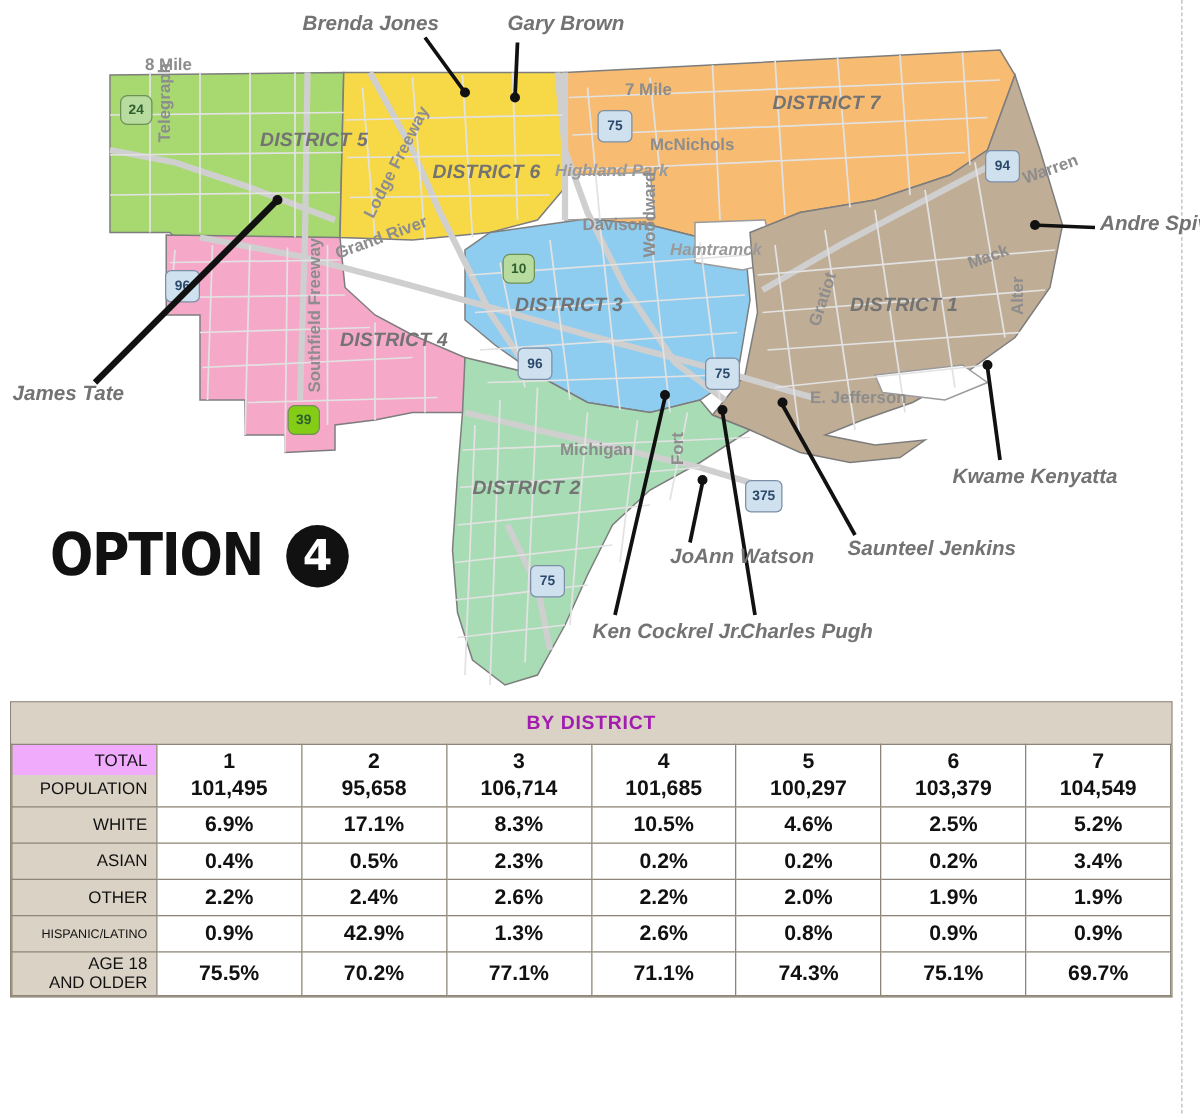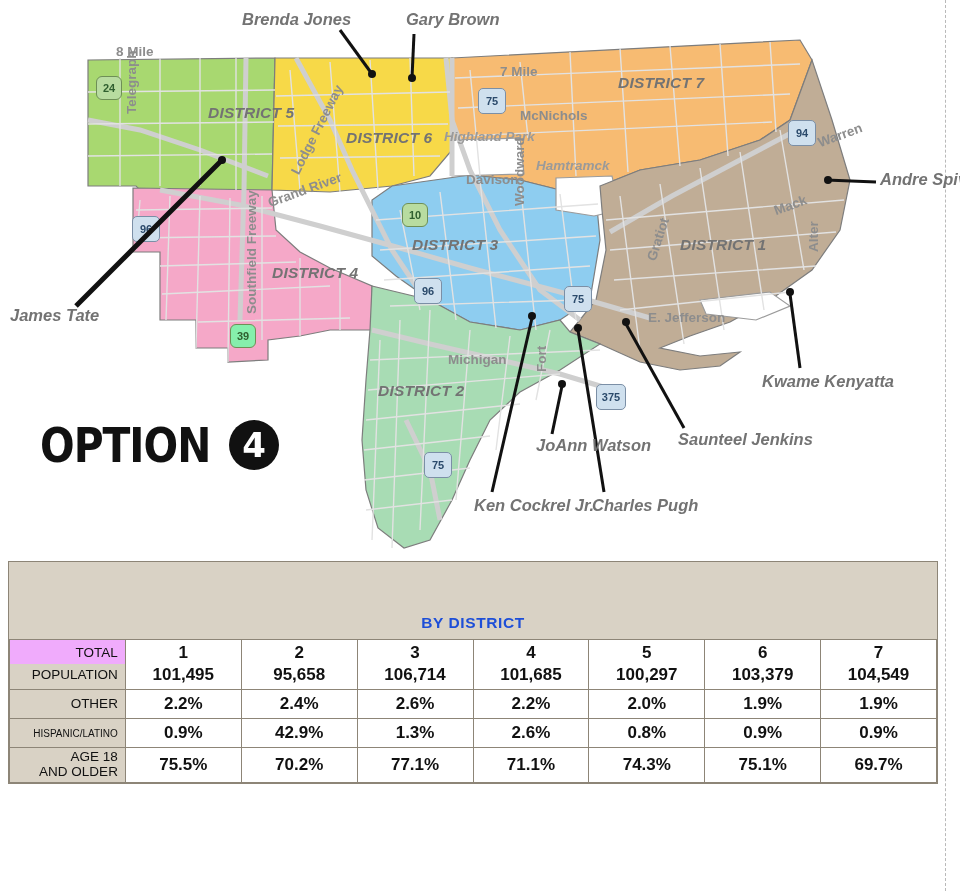--- a/index.html
+++ b/index.html
@@ -79,23 +79,22 @@
     border-collapse:collapse;
     width:100%;
     table-layout:fixed;
   }
   caption{
     caption-side:top;
     font-weight:bold;
     font-size:15.5px;
     letter-spacing:.6px;
     padding:8px 0 7px 0;
-    color:#1d4ed8;
+    color:#a21caf;
     background:#d9d2c5;
-    margin-top:44px;
   }
   th,td{
     border:1px solid #8d8577;
     text-align:center;
     color:#111;
   }
   .rowhead{
     background:#d9d2c5;
     font-size:13.5px;
     text-align:right;
@@ -203,35 +202,35 @@
         <path d="M380,340 L372,540 M400,320 L392,548 M430,310 L420,530 M470,330 L456,500 M510,336 L496,450 M550,330 L536,400"></path>
         <path d="M370,360 L600,350 M368,390 L560,374 M366,420 L520,404 M364,450 L490,436 M364,480 L470,468 M366,510 L452,500"></path>
         <path d="M140,200 L136,250 M170,196 L166,320 M200,196 L196,348 M230,198 L228,362 M262,196 L262,340 M300,258 L300,336 M340,274 L340,330"></path>
         <path d="M136,210 L272,208 M134,238 L276,236 M160,266 L296,262 M162,294 L330,286 M198,322 L350,318"></path>
       </g>
     </g>
   </svg>
 
   <div class="shield" style="left:96px;top:76px;width:24px;height:22px;border-radius:6px;background:#b8dca0;border:1.5px solid #6e8f56;">24</div>
   <div class="shield" style="left:132px;top:216px;width:26px;height:24px;border-radius:5px;background:#cfe0ee;border:1.5px solid #7b8fa6;color:#2b4a6b;">96</div>
-  <div class="shield" style="left:230px;top:324px;width:24px;height:22px;border-radius:6px;background:#86efac;border:1.5px solid #6e8f56;">39</div>
+  <div class="shield" style="left:230px;top:324px;width:24px;height:22px;border-radius:6px;background:#84cc16;border:1.5px solid #6e8f56;">39</div>
   <div class="shield" style="left:402px;top:156px;width:24px;height:22px;border-radius:6px;background:#b8dca0;border:1.5px solid #6e8f56;margin-top:47px;">10</div>
   <div class="shield" style="left:478px;top:88px;width:26px;height:24px;border-radius:5px;background:#cfe0ee;border:1.5px solid #7b8fa6;color:#2b4a6b;">75</div>
   <div class="shield" style="left:788px;top:120px;width:26px;height:24px;border-radius:5px;background:#cfe0ee;border:1.5px solid #7b8fa6;color:#2b4a6b;">94</div>
   <div class="shield" style="left:414px;top:278px;width:26px;height:24px;border-radius:5px;background:#cfe0ee;border:1.5px solid #7b8fa6;color:#2b4a6b;">96</div>
   <div class="shield" style="left:564px;top:286px;width:26px;height:24px;border-radius:5px;background:#cfe0ee;border:1.5px solid #7b8fa6;color:#2b4a6b;">75</div>
   <div class="shield" style="left:596px;top:384px;width:28px;height:24px;border-radius:5px;background:#cfe0ee;border:1.5px solid #7b8fa6;color:#2b4a6b;text-align:right;">375</div>
   <div class="shield" style="left:424px;top:452px;width:26px;height:24px;border-radius:5px;background:#cfe0ee;border:1.5px solid #7b8fa6;color:#2b4a6b;">75</div>
 
   <div class="geo-lbl" style="left:116px;top:44px;">8 Mile</div>
   <div class="geo-lbl" style="left:500px;top:64px;">7 Mile</div>
   <div class="geo-lbl" style="left:520px;top:108px;">McNichols</div>
   <div class="geo-lbl" style="left:466px;top:172px;">Davison</div>
   <div class="geo-lbl italic" style="left:444px;top:130px;line-height:1.05;"><span>Highland Park</span></div>
-  <div class="geo-lbl italic" style="left:536px;top:158px;">Hamtramck</div>
+  <div class="geo-lbl italic" style="left:536px;top:192px;">Hamtramck</div>
   <div class="geo-lbl" style="left:448px;top:352px;">Michigan</div>
   <div class="geo-lbl" style="left:648px;top:310px;">E. Jefferson</div>
 
   <div class="geo-lbl rot-m20" style="left:816px;top:136px;">Warren</div>
   <div class="geo-lbl rot-m20" style="left:772px;top:204px;">Mack</div>
   <div class="geo-lbl rot-90" style="left:806px;top:252px;">Alter</div>
   <div class="geo-lbl rot-m72" style="left:644px;top:258px;">Gratiot</div>
   <div class="geo-lbl rot-90" style="left:512px;top:206px;">Woodward</div>
   <div class="geo-lbl rot-90" style="left:534px;top:372px;">Fort</div>
   <div class="geo-lbl rot-m20" style="left:266px;top:196px;">Grand River</div>
@@ -326,20 +325,40 @@
         <td class="dpop">101,495</td>
         <td class="dpop">95,658</td>
         <td class="dpop">106,714</td>
         <td class="dpop">101,685</td>
         <td class="dpop">100,297</td>
         <td class="dpop">103,379</td>
         <td class="dpop">104,549</td>
       </tr>
     </thead>
     <tbody>
+      <tr>
+        <th class="rowhead">WHITE</th>
+        <td class="val">6.9%</td>
+        <td class="val">17.1%</td>
+        <td class="val">8.3%</td>
+        <td class="val">10.5%</td>
+        <td class="val">4.6%</td>
+        <td class="val">2.5%</td>
+        <td class="val">5.2%</td>
+      </tr>
+      <tr>
+        <th class="rowhead">ASIAN</th>
+        <td class="val">0.4%</td>
+        <td class="val">0.5%</td>
+        <td class="val">2.3%</td>
+        <td class="val">0.2%</td>
+        <td class="val">0.2%</td>
+        <td class="val">0.2%</td>
+        <td class="val">3.4%</td>
+      </tr>
       <tr>
         <th class="rowhead">OTHER</th>
         <td class="val">2.2%</td>
         <td class="val">2.4%</td>
         <td class="val">2.6%</td>
         <td class="val">2.2%</td>
         <td class="val">2.0%</td>
         <td class="val">1.9%</td>
         <td class="val">1.9%</td>
       </tr>

